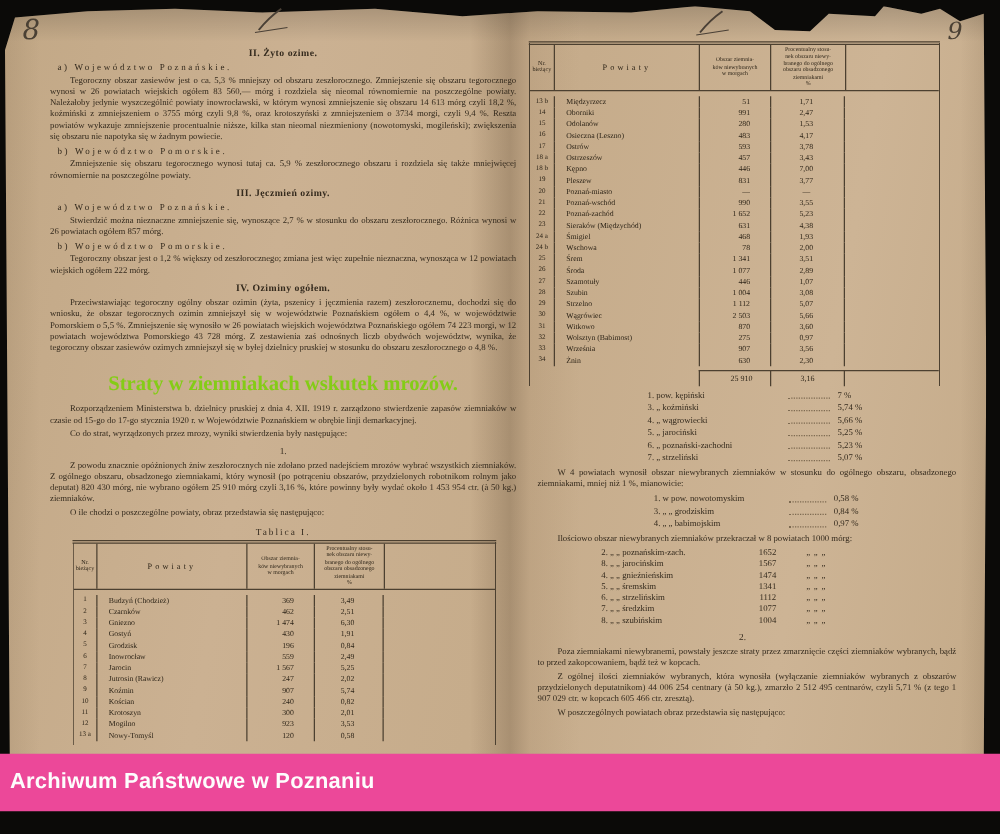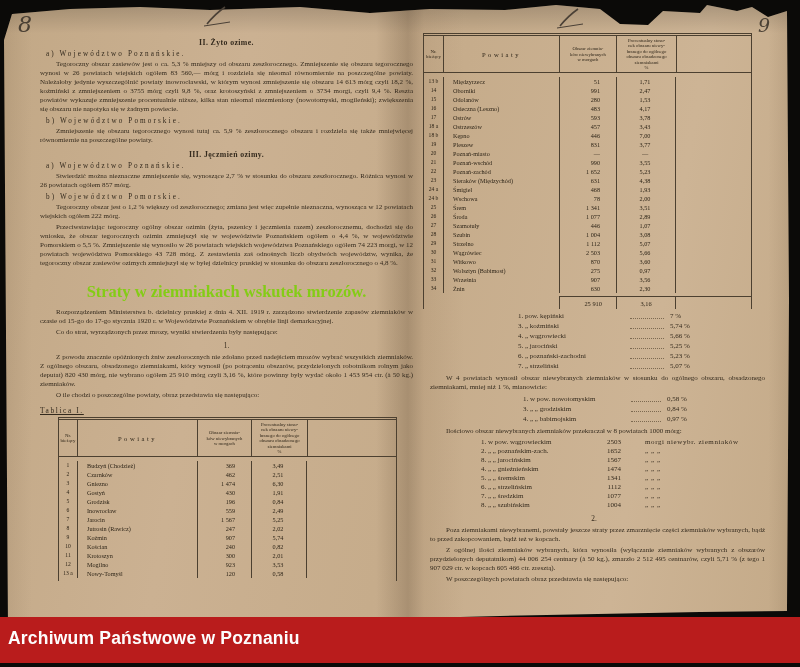--- a/index.html
+++ b/index.html
@@ -37,21 +37,21 @@
 
   .centerhead{text-align:center;font-weight:bold;font-size:7.8px;line-height:9px;
     margin:5px 0 3px;letter-spacing:0.4px;}
   .subhead{font-size:7.2px;line-height:9px;letter-spacing:2.1px;margin:3px 0 1px;
     padding-left:6px;white-space:nowrap;}
   .bodytext{font-size:7px;line-height:9px;text-align:justify;text-indent:16px;
     margin:0 0 2px;}
   .page-right .bodytext{margin-left:7px;}
   .main-title{text-align:center;font-weight:bold;font-size:16.5px;line-height:19px;
     margin:14px 0 7px;color:#84cc16;}
-  .table-label{font-size:7.4px;letter-spacing:1.6px;margin:6px 0 2px;text-decoration:underline;}
+  .table-label{text-align:center;font-size:7.4px;letter-spacing:1.6px;margin:6px 0 2px;}
   .subnum{text-align:center;font-size:7.4px;margin:4px 0 3px;}
 
   
   .dtable{--rule:#4c4030;border-top:3px double var(--rule);
     border-left:1px solid var(--rule);border-right:1px solid var(--rule);
     color:#2e2518;}
   .lt{margin-left:18px;width:337px;}
   .rt{margin-left:0;width:327px;margin-top:3px;}
   .thead,.trow{display:grid;}
   .lt .thead,.lt .trow{grid-template-columns:18px 120px 54px 56px 1fr;}
@@ -91,21 +91,21 @@
   .list2{padding-left:100px;}
   .list2 .c0{flex:0 0 108px;white-space:nowrap;}
   .list2 .c1{flex:0 0 30px;border-bottom:1px dotted rgba(60,45,25,0.55);
     margin:0 6px 2px 0;height:7px;}
   .list3{padding-left:58px;}
   .list3 .c0{flex:0 0 108px;white-space:nowrap;}
   .list3 .c1{flex:0 0 32px;text-align:right;}
   .list3 .c2{padding-left:24px;white-space:nowrap;letter-spacing:0.6px;}
 
   
-  .archive-bar{position:absolute;left:0;right:0;bottom:4px;height:46px;background:#b91c1c;}
+  .archive-bar{position:absolute;left:0;right:0;bottom:18px;height:46px;background:#ec4899;}
   .archive-bar span{position:absolute;left:8px;top:11px;color:#fdfdfd;
     font-family:"Liberation Sans", sans-serif;font-weight:bold;font-size:17.5px;
     letter-spacing:0.2px;}
 </style>
 </head>
 <body>
 
 <div class="scan">
   <div class="paper"></div>
 
@@ -125,20 +125,21 @@
     <div class="centerhead">II. Żyto ozime.</div>
     <div class="subhead">a) Województwo Poznańskie.</div>
     <div class="bodytext">Tegoroczny obszar zasiewów jest o ca. 5,3 % mniejszy od obszaru zeszłorocznego. Zmniejszenie się obszaru tegorocznego wynosi w 26 powiatach wiejskich ogółem 83 560,— mórg i rozdziela się nieomal równomiernie na poszczególne powiaty. Należałoby jedynie wyszczególnić powiaty inowrocławski, w którym wynosi zmniejszenie się obszaru 14 613 mórg czyli 18,2 %, koźmiński z zmniejszeniem o 3755 mórg czyli 9,8 %, oraz krotoszyński z zmniejszeniem o 3734 morgi, czyli 9,4 %.  Reszta powiatów wykazuje zmniejszenie procentualnie niższe, kilka stan nieomal niezmieniony (nowotomyski, mogileński); zwiększenia się obszaru nie napotyka się w żadnym powiecie.</div>
     <div class="subhead">b) Województwo Pomorskie.</div>
     <div class="bodytext">Zmniejszenie się obszaru tegorocznego wynosi tutaj ca. 5,9 % zeszłorocznego obszaru i rozdziela się także mniejwięcej równomiernie na poszczególne powiaty.</div>
     <div class="centerhead">III. Jęczmień ozimy.</div>
     <div class="subhead">a) Województwo Poznańskie.</div>
     <div class="bodytext">Stwierdzić można nieznaczne zmniejszenie się, wynoszące 2,7 % w stosunku do obszaru zeszłorocznego.  Różnica wynosi w 26 powiatach ogółem 857 mórg.</div>
     <div class="subhead">b) Województwo Pomorskie.</div>
     <div class="bodytext">Tegoroczny obszar jest o 1,2 % większy od zeszłorocznego; zmiana jest więc zupełnie nieznaczna, wynosząca w 12 powiatach wiejskich ogółem 222 mórg.</div>
+    <div class="centerhead">IV. Oziminy ogółem.</div>
     <div class="bodytext">Przeciwstawiając tegoroczny ogólny obszar ozimin (żyta, pszenicy i jęczmienia razem) zeszłorocznemu, dochodzi się do wniosku, że obszar tegorocznych ozimin zmniejszył się w województwie Poznańskiem ogółem o 4,4 %, w województwie Pomorskiem o 5,5 %.  Zmniejszenie się wynosiło w 26 powiatach wiejskich województwa Poznańskiego ogółem 74 223 morgi, w 12 powiatach województwa Pomorskiego 43 728 mórg.  Z zestawienia zaś odnośnych liczb obydwóch województw, wynika, że tegoroczny obszar zasiewów ozimych zmniejszył się w byłej dzielnicy pruskiej w stosunku do obszaru zeszłorocznego o 4,8 %.</div>
     <div class="main-title">Straty w ziemniakach wskutek mrozów.</div>
     <div class="bodytext">Rozporządzeniem Ministerstwa b. dzielnicy pruskiej z dnia 4. XII. 1919 r. zarządzono stwierdzenie zapasów ziemniaków w czasie od 15-go do 17-go stycznia 1920 r. w Województwie Poznańskiem w obrębie linji demarkacyjnej.</div>
     <div class="bodytext">Co do strat, wyrządzonych przez mrozy, wyniki stwierdzenia były następujące:</div>
     <div class="subnum">1.</div>
     <div class="bodytext">Z powodu znacznie opóźnionych żniw zeszłorocznych nie zdołano przed nadejściem mrozów wybrać wszystkich ziemniaków.  Z ogólnego obszaru, obsadzonego ziemniakami, który wynosił (po potrąceniu obszarów, przydzielonych robotnikom rolnym jako deputat) 820 430 mórg, nie wybrano ogółem 25 910 mórg czyli 3,16 %, które powinny były wydać około 1 453 954 ctr. (à 50 kg.) ziemniaków.</div>
     <div class="bodytext">O ile chodzi o poszczególne powiaty, obraz przedstawia się następująco:</div>
     <div class="table-label">Tablica I.</div>
 
     <div class="dtable lt">
@@ -458,25 +459,20 @@
         </div>
         <div class="trow">
           <div class="tcell c0">4.   „    „    babimojskim</div>
           <div class="tcell c1"></div>
           <div class="tcell c2">0,97 %</div>
         </div>
       </div>
     <div class="bodytext">Ilościowo obszar niewybranych ziemniaków przekraczał w 8 powiatach 1000 mórg:</div>
     <div class="plist list3">
         <div class="trow">
-          <div class="tcell c0">1. w pow. wągrowieckim</div>
-          <div class="tcell c1">2503</div>
-          <div class="tcell c2">morgi niewybr. ziemniaków</div>
-        </div>
-        <div class="trow">
           <div class="tcell c0">2.   „    „    poznańskim-zach.</div>
           <div class="tcell c1">1652</div>
           <div class="tcell c2">„        „        „</div>
         </div>
         <div class="trow">
           <div class="tcell c0">8.   „    „    jarocińskim</div>
           <div class="tcell c1">1567</div>
           <div class="tcell c2">„        „        „</div>
         </div>
         <div class="trow">

